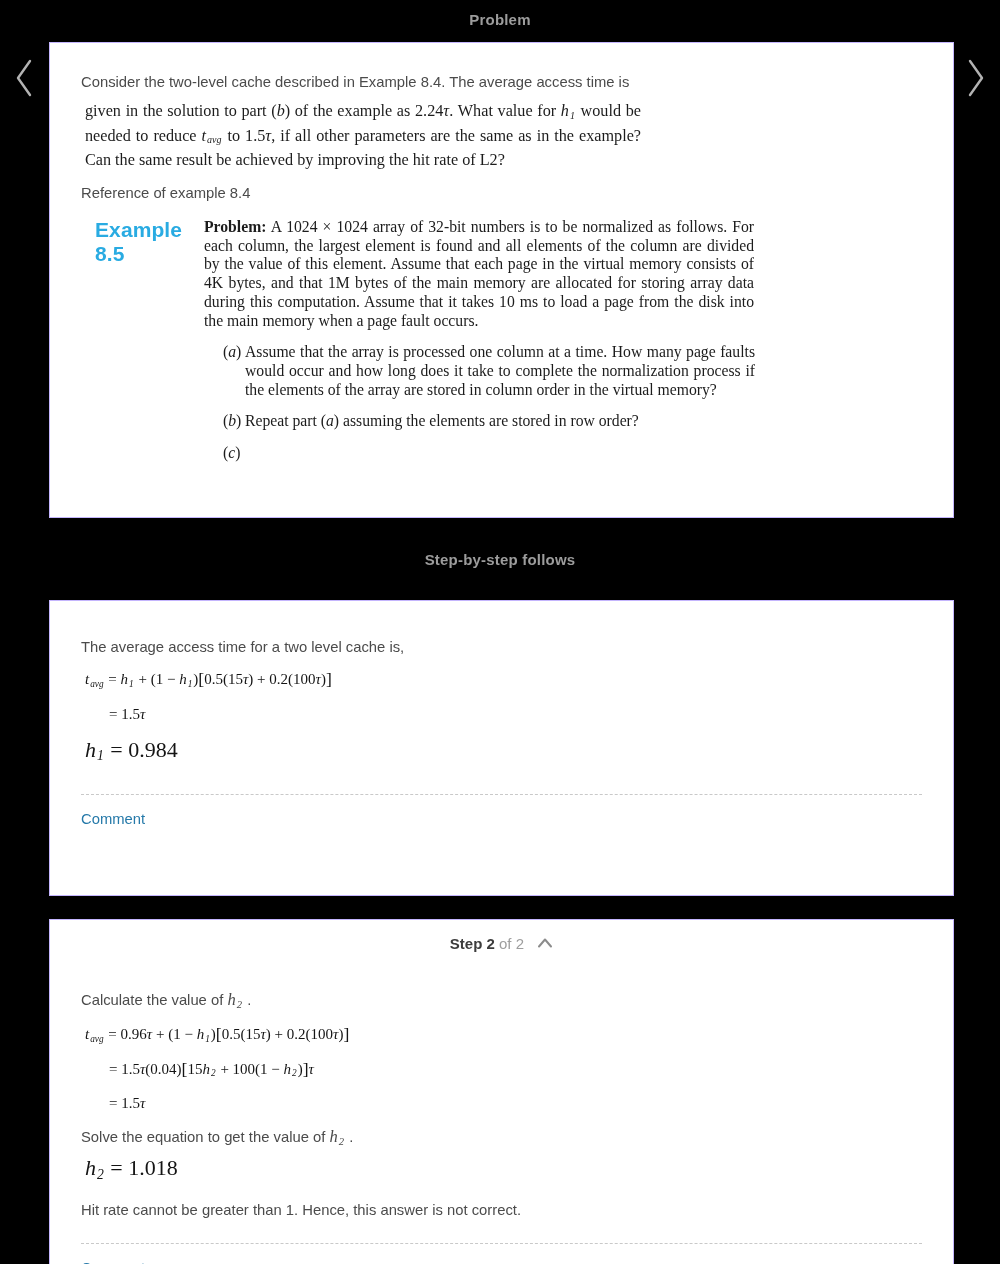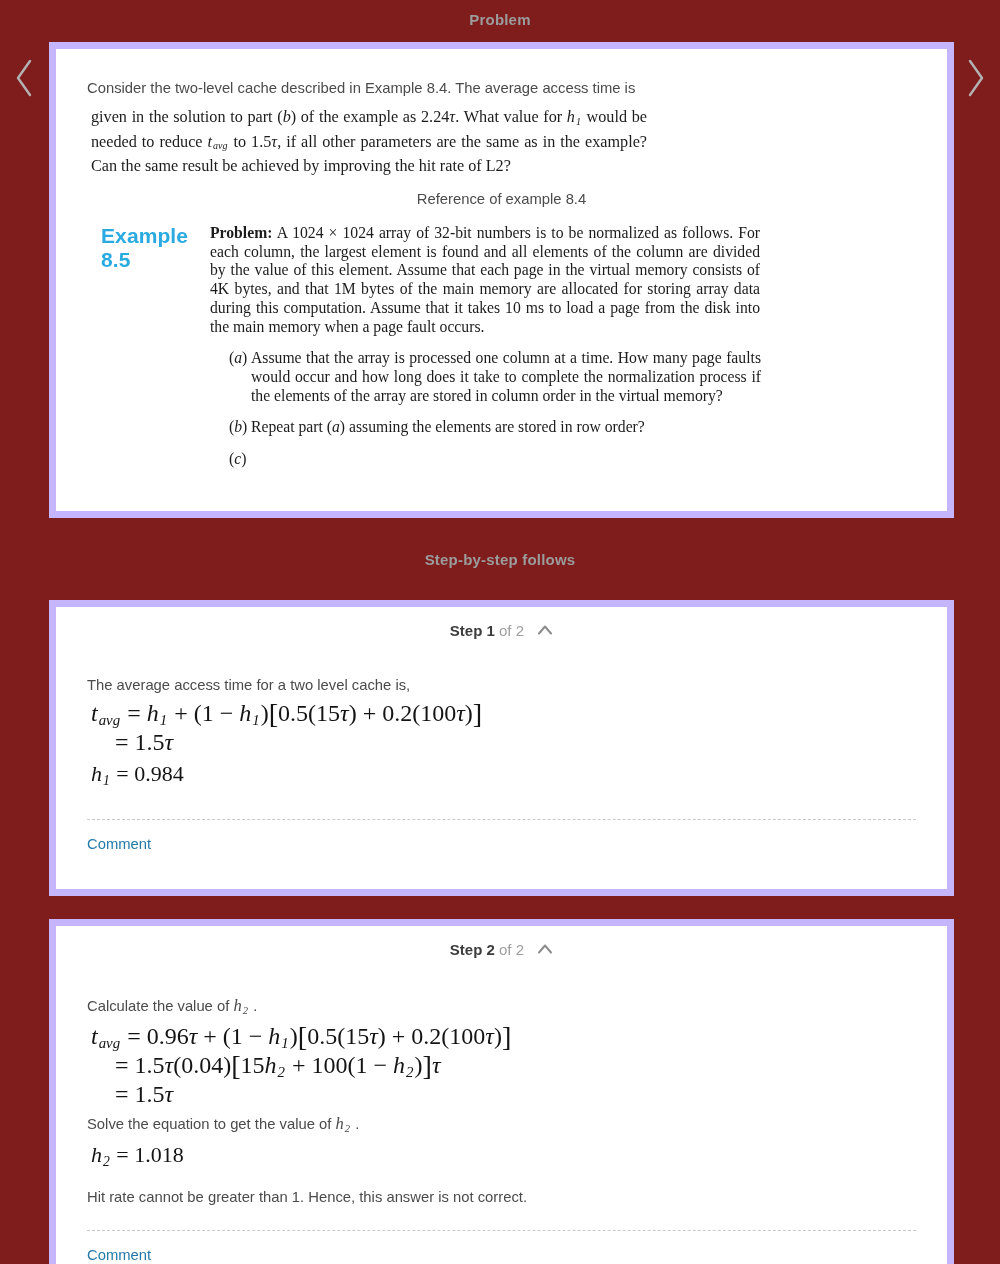--- a/index.html
+++ b/index.html
@@ -1,20 +1,20 @@
 <!DOCTYPE html>
 <html><head>
 <meta charset="utf-8">
 <style>
   html, body { margin: 0; padding: 0; background: #ffffff; }
   .page {
     position: relative;
     width: 1000px;
     height: 1264px;
-    background: #7f1d1d;
+    background: #000000;
     overflow: hidden;
     font-family: "Liberation Sans", "DejaVu Sans", sans-serif;
     color: #4b4b4b;
   }
   .section-header {
     position: absolute;
     left: 0;
     width: 100%;
     text-align: center;
     font-size: 15px;
@@ -22,21 +22,21 @@
     color: #9c9c9c;
     letter-spacing: 0.2px;
   }
   .hdr-problem { top: 11px; }
   .hdr-solution { top: 551px; }
 
   .card {
     position: absolute;
     left: 49px;
     width: 905px;
-    border: 7px solid #c4b5fd;
+    border: 1px solid #c4b5fd;
     background: #ffffff;
     box-sizing: border-box;
   }
   .problem-card { top: 42px; height: 476px; padding: 31px 31px 0 31px; }
   .step-card-1 { top: 600px; height: 296px; }
   .step-card-2 { top: 919px; height: 436px; }
 
   .nav-arrow {
     position: absolute;
     top: 58px;
@@ -51,21 +51,21 @@
 
   .question-block {
     margin-top: 11px;
     margin-left: 4px;
     width: 556px;
     text-align: justify;
     font-size: 16.2px;
     line-height: 18.8px;
     color: #1c1c1c;
   }
-  .reference-line { margin-top: 15px; text-align: center; }
+  .reference-line { margin-top: 15px; }
 
   .example-row { display: flex; margin-top: 17px; }
   .example-label {
     flex: 0 0 109px;
     margin-left: 14px;
     font-size: 21px;
     font-weight: bold;
     color: #29abe2;
     letter-spacing: 0.1px;
   }
@@ -105,22 +105,22 @@
     display: inline-block;
     margin-left: 9px;
     cursor: pointer;
     vertical-align: 1px;
   }
   .step-body { padding: 0 31px; }
   .step-intro { margin-top: 38px; }
   .math-block { margin-top: 9px; }
   .math-line {
     font-family: "Liberation Serif", "DejaVu Serif", serif;
-    font-size: 24px;
-    line-height: 22px;
+    font-size: 15px;
+    line-height: 30px;
     color: #141414;
     margin-left: 4px;
   }
   .math-indent { padding-left: 24px; }
   .solve-line { margin-top: 9px; font-size: 14.8px; color: #4b4b4b; }
   .result-line {
     margin-top: 8px;
     margin-left: 4px;
     font-family: "Liberation Serif", "DejaVu Serif", serif;
     font-size: 22px;
@@ -203,31 +203,20 @@
       </div>
       <div class="list-item">
         <div class="list-item-label"><span class="m-r">(</span><span class="m-i">c</span><span class="m-r">)</span></div>
       </div>
     </div>
   </div>
 
   <div class="section-header hdr-solution">Step-by-step follows</div>
 
   <div class="card step-card-1">
-    <div class="step-header">
-      <span class="step-title">Step 1</span>
-      <span class="step-of"> </span><span class="step-of">of 2</span>
-      <span class="collapse-btn">
-        <span>
-          <svg width="16" height="10" viewBox="0 0 16 10">
-            <polyline points="2,8.5 8,1.5 14,8.5" fill="none" stroke="#8c8c8c" stroke-width="2" stroke-linecap="round" stroke-linejoin="round"></polyline>
-          </svg>
-        </span>
-      </span>
-    </div>
     <div class="step-body">
       <div class="sans-line step-intro">The average access time for a two level cache is,</div>
       <div class="math-block">
         <div class="math-line"><span class="m-i">t</span><span class="m-sub">avg</span><span class="m-r"> = </span><span class="m-i">h</span><span class="m-sub">1</span><span class="m-r"> + (1 − </span><span class="m-i">h</span><span class="m-sub">1</span><span class="m-r">)</span><span class="m-br">[</span><span class="m-r">0.5(15</span><span class="m-i">τ</span><span class="m-r">) + 0.2(100</span><span class="m-i">τ</span><span class="m-r">)</span><span class="m-br">]</span></div>
         <div class="math-line math-indent"><span class="m-r">= 1.5</span><span class="m-i">τ</span></div>
       </div>
       <div class="result-line"><span class="m-i">h</span><span class="m-sub">1</span><span class="m-r"> = 0.984</span></div>
       <div class="dashed-divider"></div>
       <a class="comment-link">Comment</a>
     </div>

